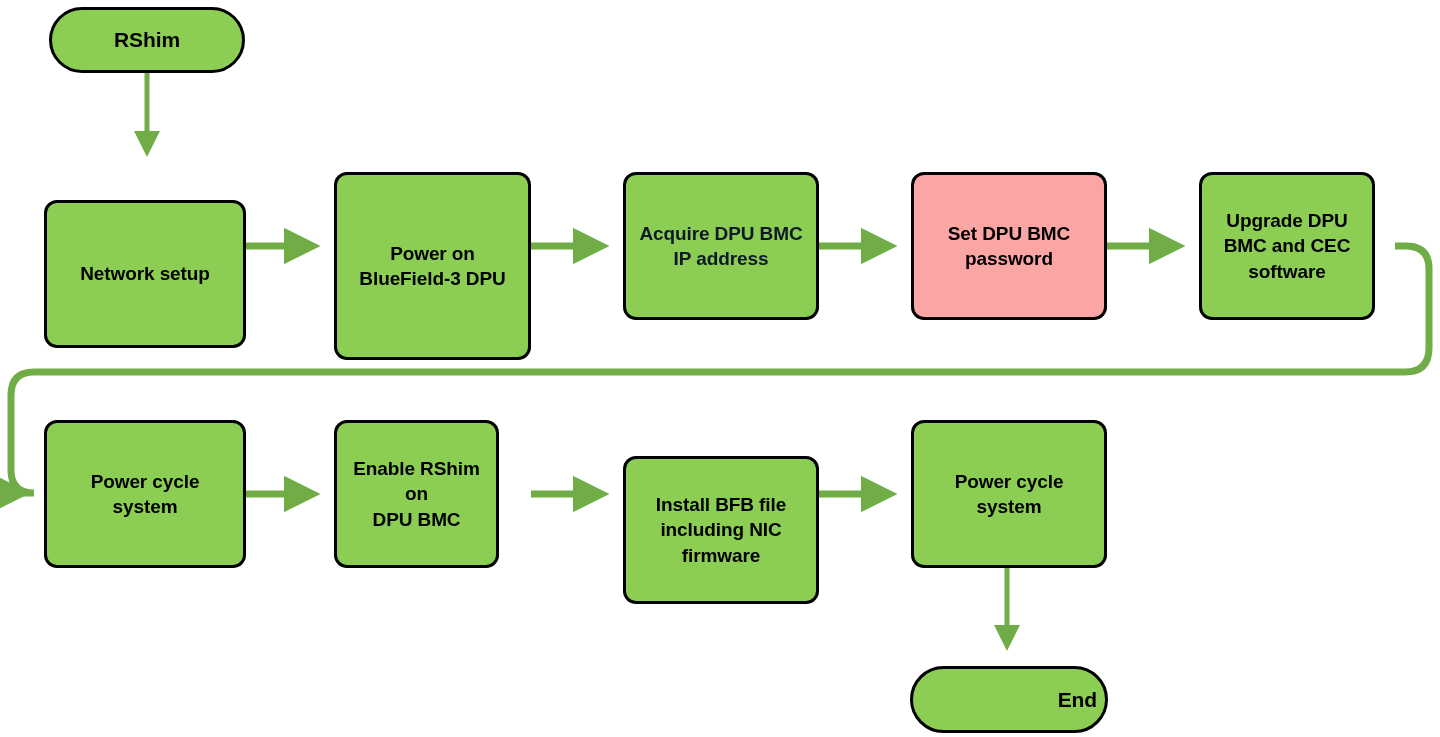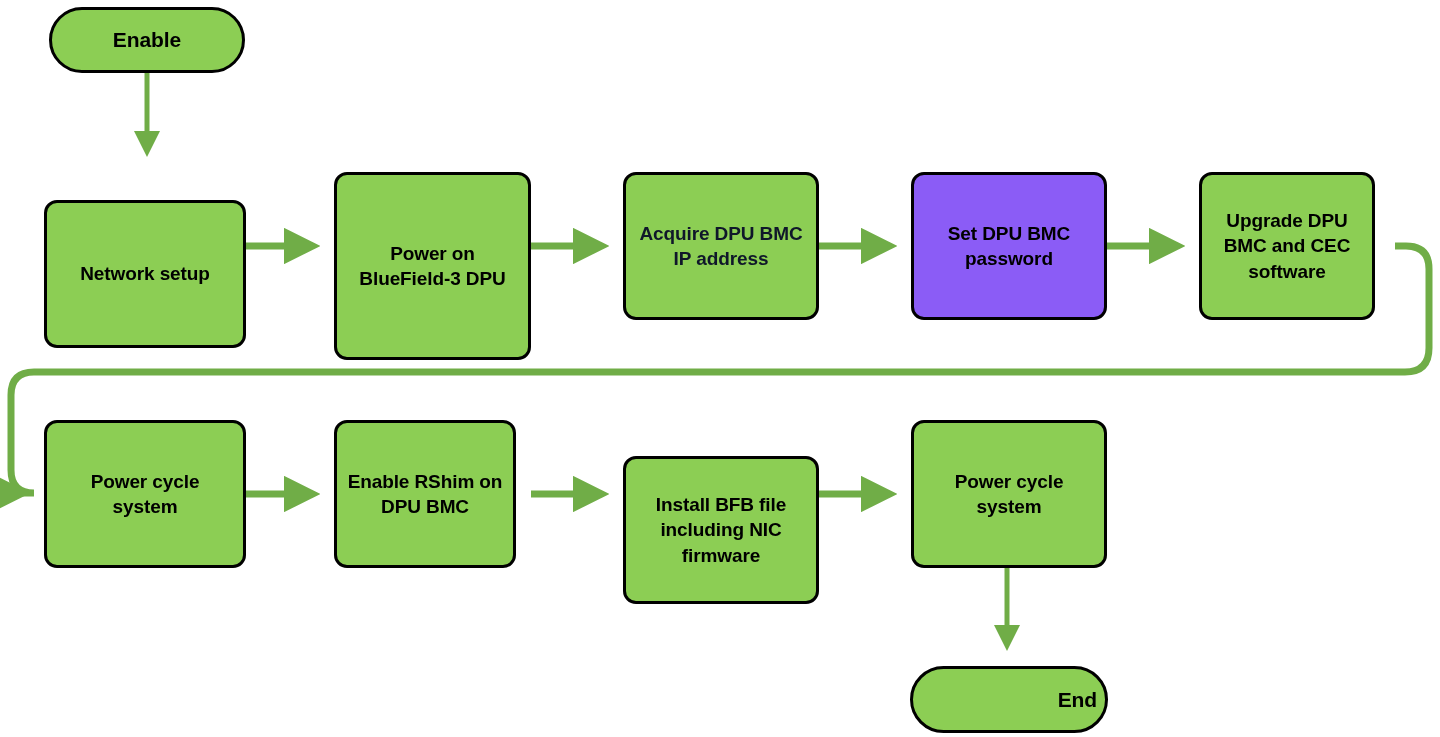--- a/index.html
+++ b/index.html
@@ -111,47 +111,47 @@
       <path d="M819,494 L889,494" stroke="#70AD47" stroke-width="7" fill="none" marker-end="url(#arrowhead)"></path>
     </g>
 
     <g>
       <path d="M1007,568 L1007,645" stroke="#70AD47" stroke-width="5" fill="none" marker-end="url(#arrowhead)"></path>
     </g>
   </svg>
 
   <div id="node-layer">
       <div class="node terminator" style="left: 49px; top: 7px; width: 196px; height: 66px; background: rgb(140, 206, 84); border-color: rgb(0, 0, 0); color: rgb(0, 0, 0);">
-        <span class="node-label">Enable</span>
+        <span class="node-label">RShim</span>
       </div>
       <div class="node process" style="left: 44px; top: 172px; width: 202px; height: 148px; background: rgb(140, 206, 84); border-color: rgb(0, 0, 0); color: rgb(0, 0, 0); margin-top: 28px;">
         <span class="node-label">Network setup</span>
       </div>
       <div class="node process" style="left: 334px; top: 172px; width: 197px; height: 188px; background: rgb(140, 206, 84); border-color: rgb(0, 0, 0); color: rgb(0, 0, 0);">
         <span class="node-label">Power on
 BlueField-3 DPU</span>
       </div>
       <div class="node process" style="left: 623px; top: 172px; width: 196px; height: 148px; background: rgb(140, 206, 84); border-color: rgb(0, 0, 0); color: #0f172a;">
         <span class="node-label">Acquire DPU BMC
 IP address</span>
       </div>
-      <div class="node process" style="left: 911px; top: 172px; width: 196px; height: 148px; background: #8b5cf6; border-color: rgb(0, 0, 0); color: rgb(0, 0, 0);">
+      <div class="node process" style="left: 911px; top: 172px; width: 196px; height: 148px; background: #fca5a5; border-color: rgb(0, 0, 0); color: rgb(0, 0, 0);">
         <span class="node-label">Set DPU BMC
 password</span>
       </div>
       <div class="node process" style="left: 1199px; top: 172px; width: 176px; height: 148px; background: rgb(140, 206, 84); border-color: rgb(0, 0, 0); color: rgb(0, 0, 0);">
         <span class="node-label">Upgrade DPU
 BMC and CEC
 software</span>
       </div>
       <div class="node process" style="left: 44px; top: 420px; width: 202px; height: 148px; background: rgb(140, 206, 84); border-color: rgb(0, 0, 0); color: rgb(0, 0, 0);">
         <span class="node-label">Power cycle
 system</span>
       </div>
-      <div class="node process" style="left: 334px; top: 420px; width: 182px; height: 148px; background: rgb(140, 206, 84); border-color: rgb(0, 0, 0); color: rgb(0, 0, 0);">
+      <div class="node process" style="left: 334px; top: 420px; width: 165px; height: 148px; background: rgb(140, 206, 84); border-color: rgb(0, 0, 0); color: rgb(0, 0, 0);">
         <span class="node-label">Enable RShim on
 DPU BMC</span>
       </div>
       <div class="node process" style="left: 623px; top: 420px; width: 196px; height: 148px; background: rgb(140, 206, 84); border-color: rgb(0, 0, 0); color: rgb(0, 0, 0); margin-top: 36px;">
         <span class="node-label">Install BFB file
 including NIC
 firmware</span>
       </div>
       <div class="node process" style="left: 911px; top: 420px; width: 196px; height: 148px; background: rgb(140, 206, 84); border-color: rgb(0, 0, 0); color: rgb(0, 0, 0);">
         <span class="node-label">Power cycle

